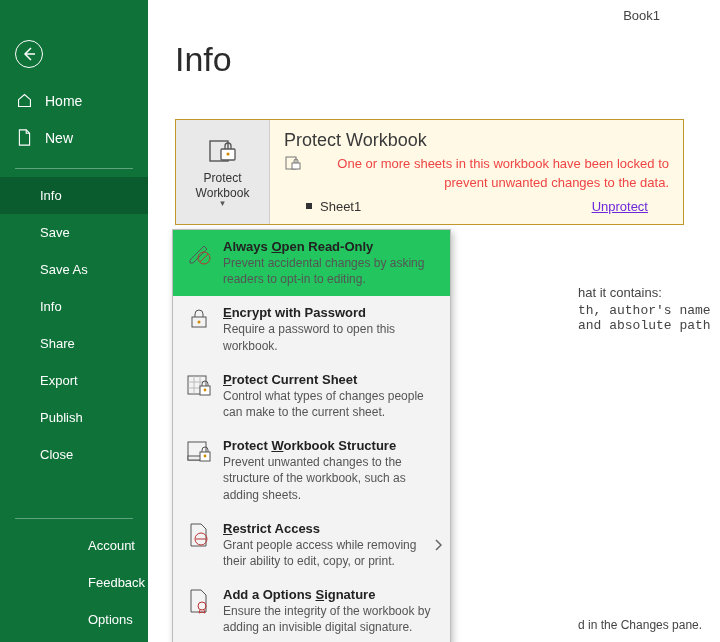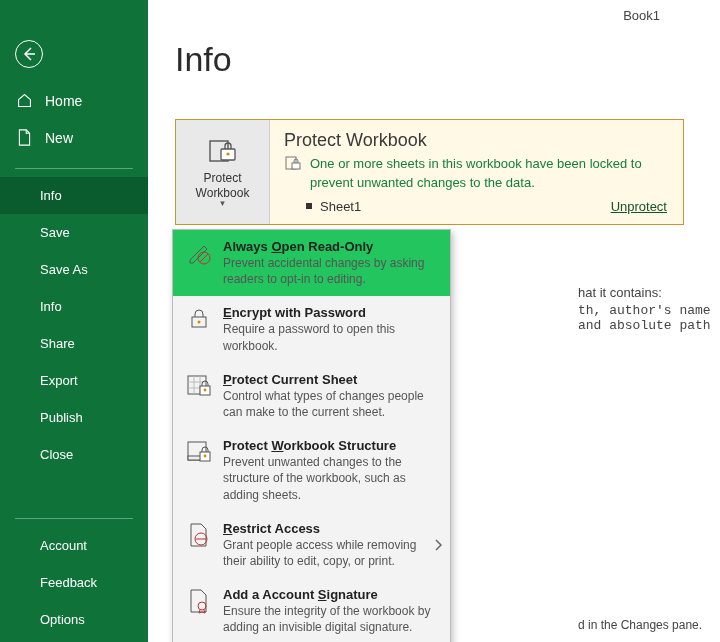--- a/index.html
+++ b/index.html
@@ -26,21 +26,21 @@
     display: flex; align-items: center; gap: 12px;
     padding: 0 0 0 15px; height: 37px; font-size: 14px;
     cursor: pointer;
   }
   .file-item .icn { width: 18px; display:flex; align-items:center; justify-content:center; }
   .file-item.noicon { padding-left: 40px; font-size: 13px; }
   .file-item.selected { background: #0a5b2d; }
   .divider { height:1px; background:#5fa37d; margin: 8px 15px; }
   .divider.top { margin-top: 12px; }
   .divider.bot { margin-top: auto; }
-  .file-items2 { margin-bottom: 4px; }
+  .file-items2 { margin-bottom: 4px; padding-left: 48px; }
 
   
   .main {
     position: absolute; left: 129px; top: 0; right: 0; bottom: 0;
     padding: 8px; overflow: hidden;
   }
   .doctitle {
     position: absolute; right: 60px; top: 8px; font-size: 13px; color: #444;
   }
   .page-title {
@@ -58,25 +58,25 @@
     background: #e9e9e9; border-right: 1px solid #cfcfcf;
     display: flex; flex-direction: column; align-items: center; justify-content: center;
     padding: 8px 2px; cursor: pointer;
   }
   .pw-button .big-icn { margin-bottom: 6px; }
   .pw-button .lbl { font-size: 12px; color:#333; text-align:center; line-height:1.2;}
   .pw-text { padding: 10px 14px; flex: 1; }
   .pw-text h3 { font-size: 18px; font-weight: 400; color: #3a3a3a; margin-bottom: 4px;}
   .pw-row { display:flex; gap:8px; }
   .pw-row .col-icon { flex: 0 0 18px; display:flex; justify-content:center; }
-  .pw-row .msg { color:#15803d; line-height:1.45;}
+  .pw-row .msg { color:#ef4444; line-height:1.45;text-align:right;}
   .sheet-line { display:flex; align-items:center; margin-top:6px; margin-left:0; }
   .sheet-line .bullet { width:6px; height:6px; background:#333; margin:0 8px 0 22px; }
   .sheet-line .name { flex:1; }
-  .sheet-line .link { color:#14532d; text-decoration: underline; cursor:pointer; margin-right:2px;}
+  .sheet-line .link { color:#6d28d9; text-decoration: underline; cursor:pointer; margin-right:21px;}
 
   
   .menu {
     position: absolute; left: 172px; top: 229px; width: 279px;
     background: #f3f3f3; border: 1px solid #bdbdbd;
     box-shadow: 2px 3px 7px rgba(0,0,0,0.25);
     z-index: 50;
   }
   .menu-item {
     display:flex; gap:10px; padding: 9px 10px 9px 12px;
@@ -309,19 +309,19 @@
   <div class="menu-item">
     <span class="micn">
       <svg width="24" height="26" viewBox="0 0 24 26">
           <path d="M4 2h10l5 5v17H4z" fill="none" stroke="#555"></path>
           <circle cx="15" cy="18" r="4" fill="none" stroke="#b33"></circle>
           <path d="M13 22l-1 3 3-1 3 1-1-3" fill="none" stroke="#b33"></path>
         </svg>
     </span>
     <div class="mtxt">
       <div class="title">
-        <span>Add a Account </span><u>S</u><span>ignature</span>
+        <span>Add a Options </span><u>S</u><span>ignature</span>
       </div>
       <div class="desc">Ensure the integrity of the workbook by adding an invisible digital signature.</div>
     </div>
   </div>
 
 </div>
 
 </body></html>

